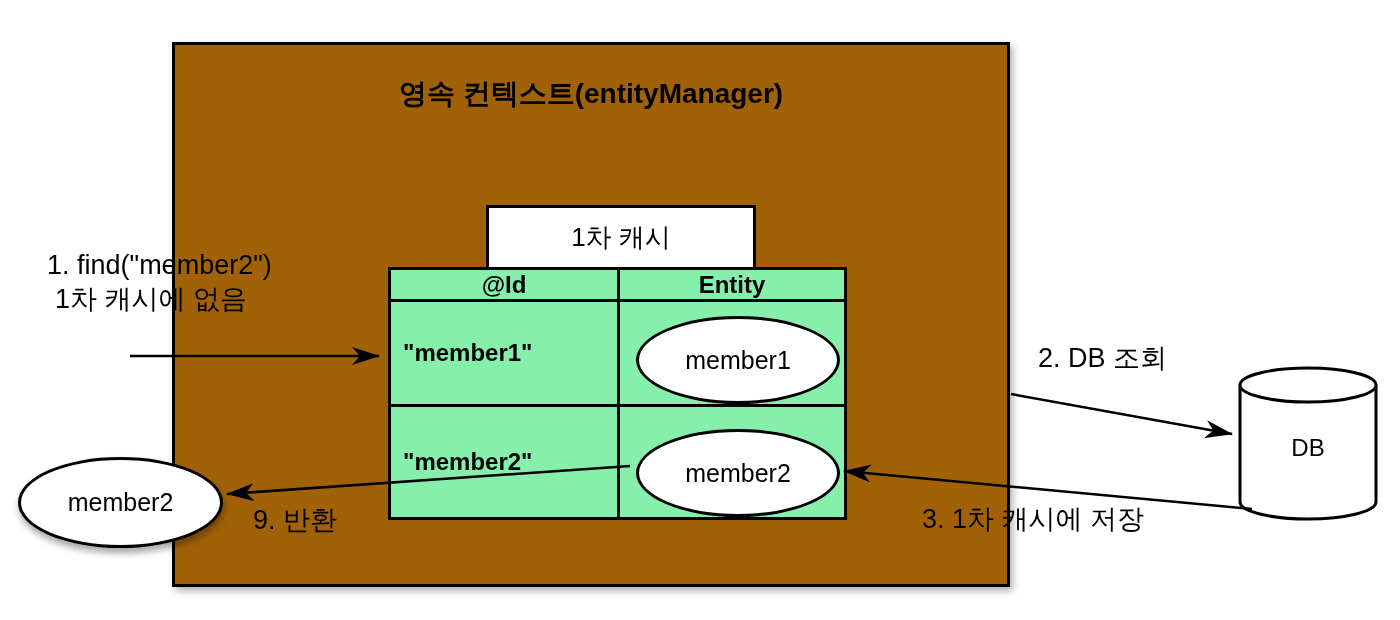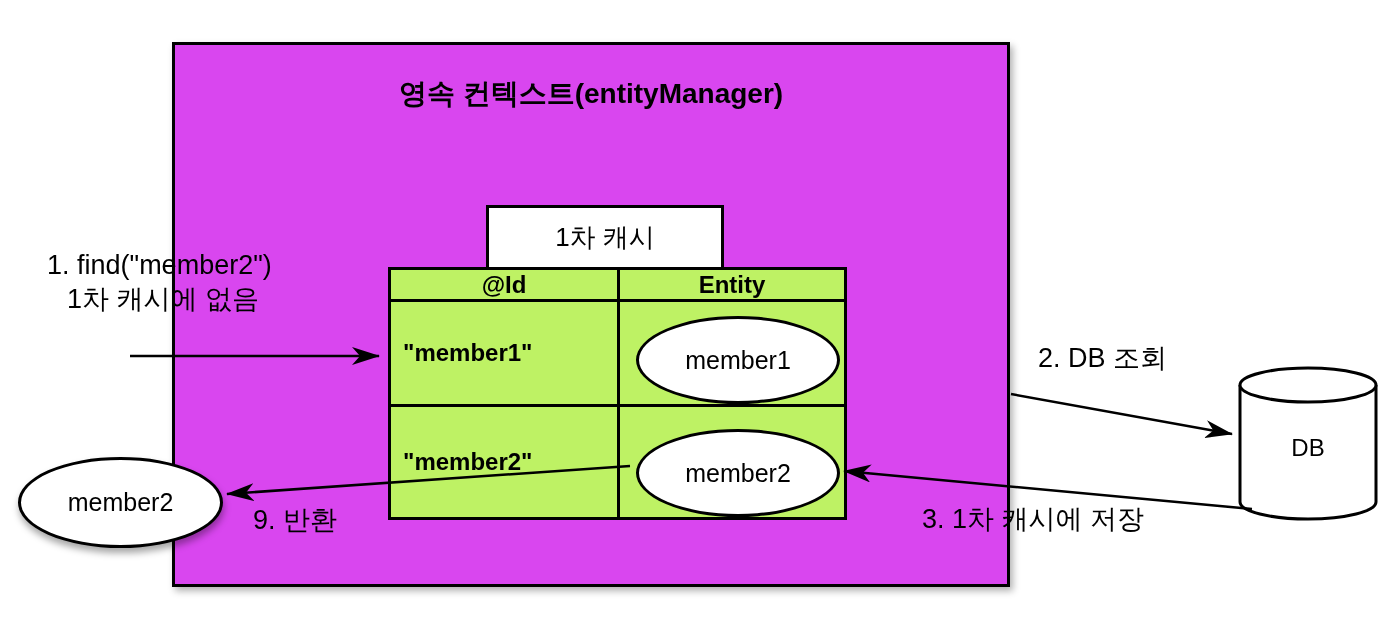--- a/index.html
+++ b/index.html
@@ -4,37 +4,37 @@
 <style>
   * { margin:0; padding:0; box-sizing:border-box; }
   body { background:#ffffff; }
   .canvas {
     position:relative; width:1400px; height:620px; background:#ffffff;
     font-family:"Liberation Sans","DejaVu Sans",sans-serif; color:#000;
     overflow:hidden;
   }
   .pc-box {
     position:absolute; left:172px; top:42px; width:838px; height:545px;
-    background:#d946ef; border:3px solid #000;
+    background:#a16207; border:3px solid #000;
     box-shadow:3px 4px 7px rgba(0,0,0,0.30);
     z-index:0;
   }
   .pc-title {
     position:absolute; left:0; right:0; top:30px; text-align:center;
     font-size:28px; font-weight:bold;
   }
   .cache-label-box {
-    position:absolute; left:486px; top:205px; width:238px; height:65px;
+    position:absolute; left:486px; top:205px; width:270px; height:65px;
     background:#fff; border:3px solid #000;
     display:flex; align-items:center; justify-content:center;
     font-size:26px; z-index:1;
   }
   .cache-table {
     position:absolute; left:388px; top:267px; width:459px; height:253px;
-    background:#bef264; border:3px solid #000; z-index:2;
+    background:#86efac; border:3px solid #000; z-index:2;
     display:grid; grid-template-columns:229px 1fr; grid-template-rows:32px 105px auto;
   }
   .th {
     display:flex; align-items:center; justify-content:center;
     font-weight:bold; font-size:24px; border-bottom:3px solid #000;
   }
   .col1 { border-right:3px solid #000; }
   .rowline { border-bottom:3px solid #000; }
   .id-cell {
     display:flex; align-items:center; padding-left:12px;
@@ -48,21 +48,21 @@
   }
   .result-ellipse {
     position:absolute; left:18px; top:457px; width:205px; height:91px;
     border:3px solid #000; border-radius:50%; background:#fff;
     display:flex; align-items:center; justify-content:center;
     font-size:25px; box-shadow:1px 5px 7px rgba(0,0,0,0.35); z-index:3;
   }
   .svg-layer { position:absolute; left:0; top:0; width:1400px; height:620px; z-index:4; pointer-events:none; }
   .lbl { position:absolute; font-size:27px; white-space:nowrap; z-index:5; }
   .step1 { left:47px; top:248px; line-height:34px; }
-  .step1-line2 { margin-left:20px; }
+  .step1-line2 { margin-left:8px; }
   .step2 { left:1038px; top:340px; }
   .step3 { left:922px; top:501px;text-align:right; }
   .step4 { left:253px; top:502px; }
   .db-text { font-size:24px; font-family:"Liberation Sans","DejaVu Sans",sans-serif; }
 </style>
 </head>
 <body>
 
 <div class="canvas">
 

